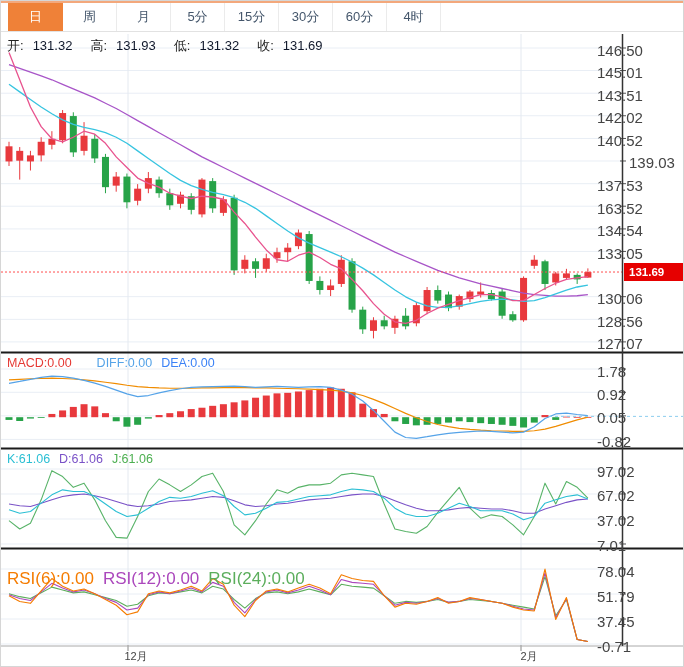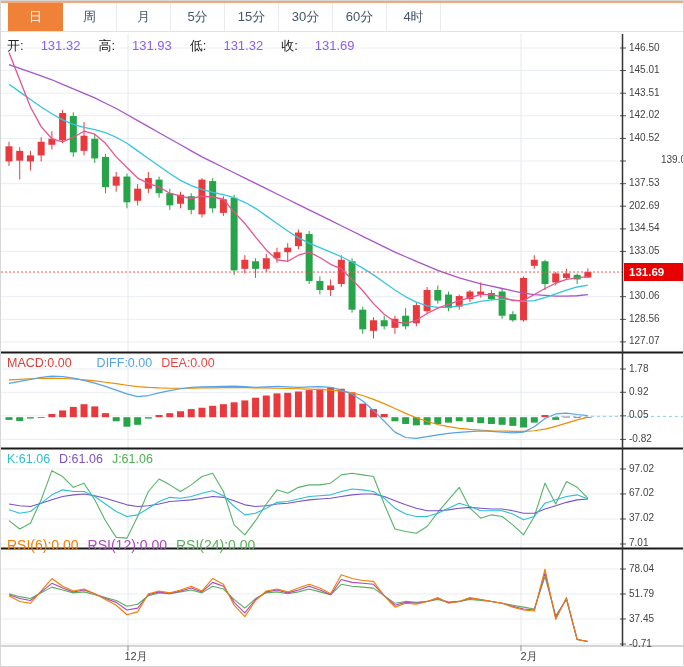--- a/index.html
+++ b/index.html
@@ -12,24 +12,24 @@
   .tab{width:53px;height:28px;line-height:28px;text-align:center;font-size:13px;color:#44566b;
        border-right:1px solid #ebebeb;cursor:pointer;background:#fff;}
   .tab:first-child{border-left:1px solid #ebebeb;}
   .tab.active{background:#ef8138;color:#fff;border-color:#ef8138;}
   .hdr{position:absolute;left:6px;z-index:4;font-size:13px;white-space:nowrap;}
   .hdr span{margin-right:9px;}
   #quote-row{top:36px;}
   #ma-row{top:52px;}
   #macd-row{top:355px;font-size:12.5px;}
   #kdj-row{top:451px;font-size:12.5px;text-align:right;}
-  #rsi-row{top:536px;font-size:14px;text-align:center;}
+  #rsi-row{top:568px;font-size:17px;text-align:center;}
   .ql{color:#222;}
-  .qv{color:#8b5cf6;margin-left:8px;}
-  .tick-label{position:absolute;left:628px;font-size:10px;color:#444;z-index:3;}
+  .qv{color:#0f172a;}
+  .tick-label{position:absolute;left:596px;font-size:15px;color:#444;z-index:3;}
   .x-label{position:absolute;top:648px;font-size:11px;color:#444;transform:translateX(-50%);z-index:3;margin-left:8px;}
   #price-tag{position:absolute;left:623px;top:262px;width:59px;height:18px;background:#e60000;
              color:#fff;font-size:11.5px;font-weight:bold;line-height:18px;padding-left:5px;
              box-sizing:border-box;z-index:6;}
 </style>
 </head>
 <body>
 
 <div id="app">
   <svg id="chart-svg" width="684" height="667">
@@ -277,35 +277,35 @@
       <div class="tab">周</div>
       <div class="tab">月</div>
       <div class="tab">5分</div>
       <div class="tab">15分</div>
       <div class="tab">30分</div>
       <div class="tab">60分</div>
       <div class="tab">4时</div>
     </div>
 
   <div id="quote-row" class="hdr"><span><span class="ql">开:</span><span class="qv">131.32</span></span><span><span class="ql">高:</span><span class="qv">131.93</span></span><span><span class="ql">低:</span><span class="qv">131.32</span></span><span><span class="ql">收:</span><span class="qv">131.69</span></span></div>
-  <div id="macd-row" class="hdr"><span style="color: rgb(229, 57, 53);">MACD:0.00</span><span style="color: rgb(85, 163, 232); padding-left: 16px;">DIFF:0.00</span><span style="color: #ef4444;">DEA:0.00</span></div>
+  <div id="macd-row" class="hdr"><span style="color: rgb(229, 57, 53);">MACD:0.00</span><span style="color: rgb(85, 163, 232); padding-left: 16px;">DIFF:0.00</span><span style="color: #3b82f6;">DEA:0.00</span></div>
   <div id="kdj-row" class="hdr"><span style="color: rgb(43, 191, 212);">K:61.06</span><span style="color: rgb(122, 82, 199);">D:61.06</span><span style="color: rgb(76, 175, 80);">J:61.06</span></div>
   <div id="rsi-row" class="hdr"><span style="color: rgb(245, 124, 0);">RSI(6):0.00</span><span style="color: rgb(171, 71, 188);">RSI(12):0.00</span><span style="color: rgb(92, 174, 92);">RSI(24):0.00</span></div>
 
   <div id="price-tag">131.69</div>
 
   <div id="labels-layer">
       <span class="tick-label" style="top: 40.5px;">146.50</span>
       <span class="tick-label" style="top: 63.0377px;">145.01</span>
       <span class="tick-label" style="top: 85.7267px;">143.51</span>
       <span class="tick-label" style="top: 108.264px;">142.02</span>
       <span class="tick-label" style="top: 130.953px;">140.52</span>
       <span class="tick-label" style="top: 153.491px; margin-left: 32px;">139.03</span>
       <span class="tick-label" style="top: 176.18px;">137.53</span>
-      <span class="tick-label" style="top: 198.718px;">202.69</span>
+      <span class="tick-label" style="top: 198.718px;">163.52</span>
       <span class="tick-label" style="top: 221.407px;">134.54</span>
       <span class="tick-label" style="top: 243.945px;">133.05</span>
       <span class="tick-label" style="top: 289.171px;">130.06</span>
       <span class="tick-label" style="top: 311.86px;">128.56</span>
       <span class="tick-label" style="top: 334.398px;">127.07</span>
       <span class="tick-label" style="top: 361.5px;">1.78</span>
       <span class="tick-label" style="top: 384.789px;">0.92</span>
       <span class="tick-label" style="top: 408.348px;">0.05</span>
       <span class="tick-label" style="top: 431.908px;">-0.82</span>
       <span class="tick-label" style="top: 461.5px;">97.02</span>

